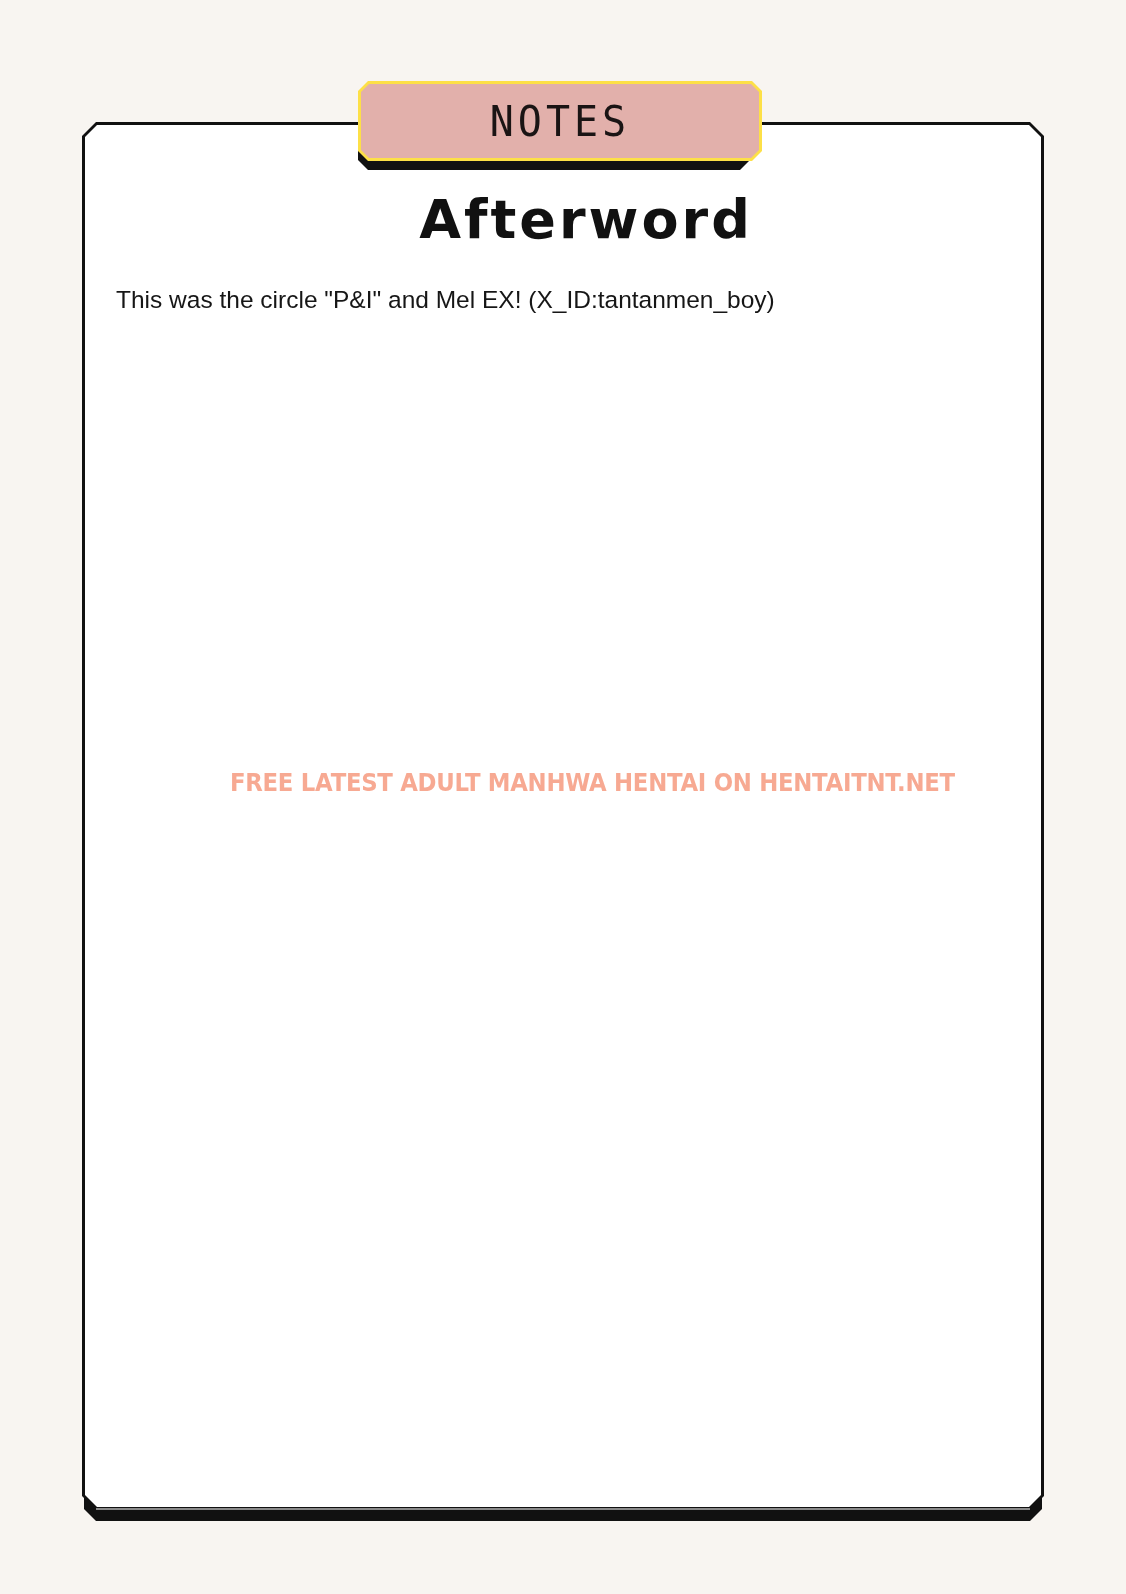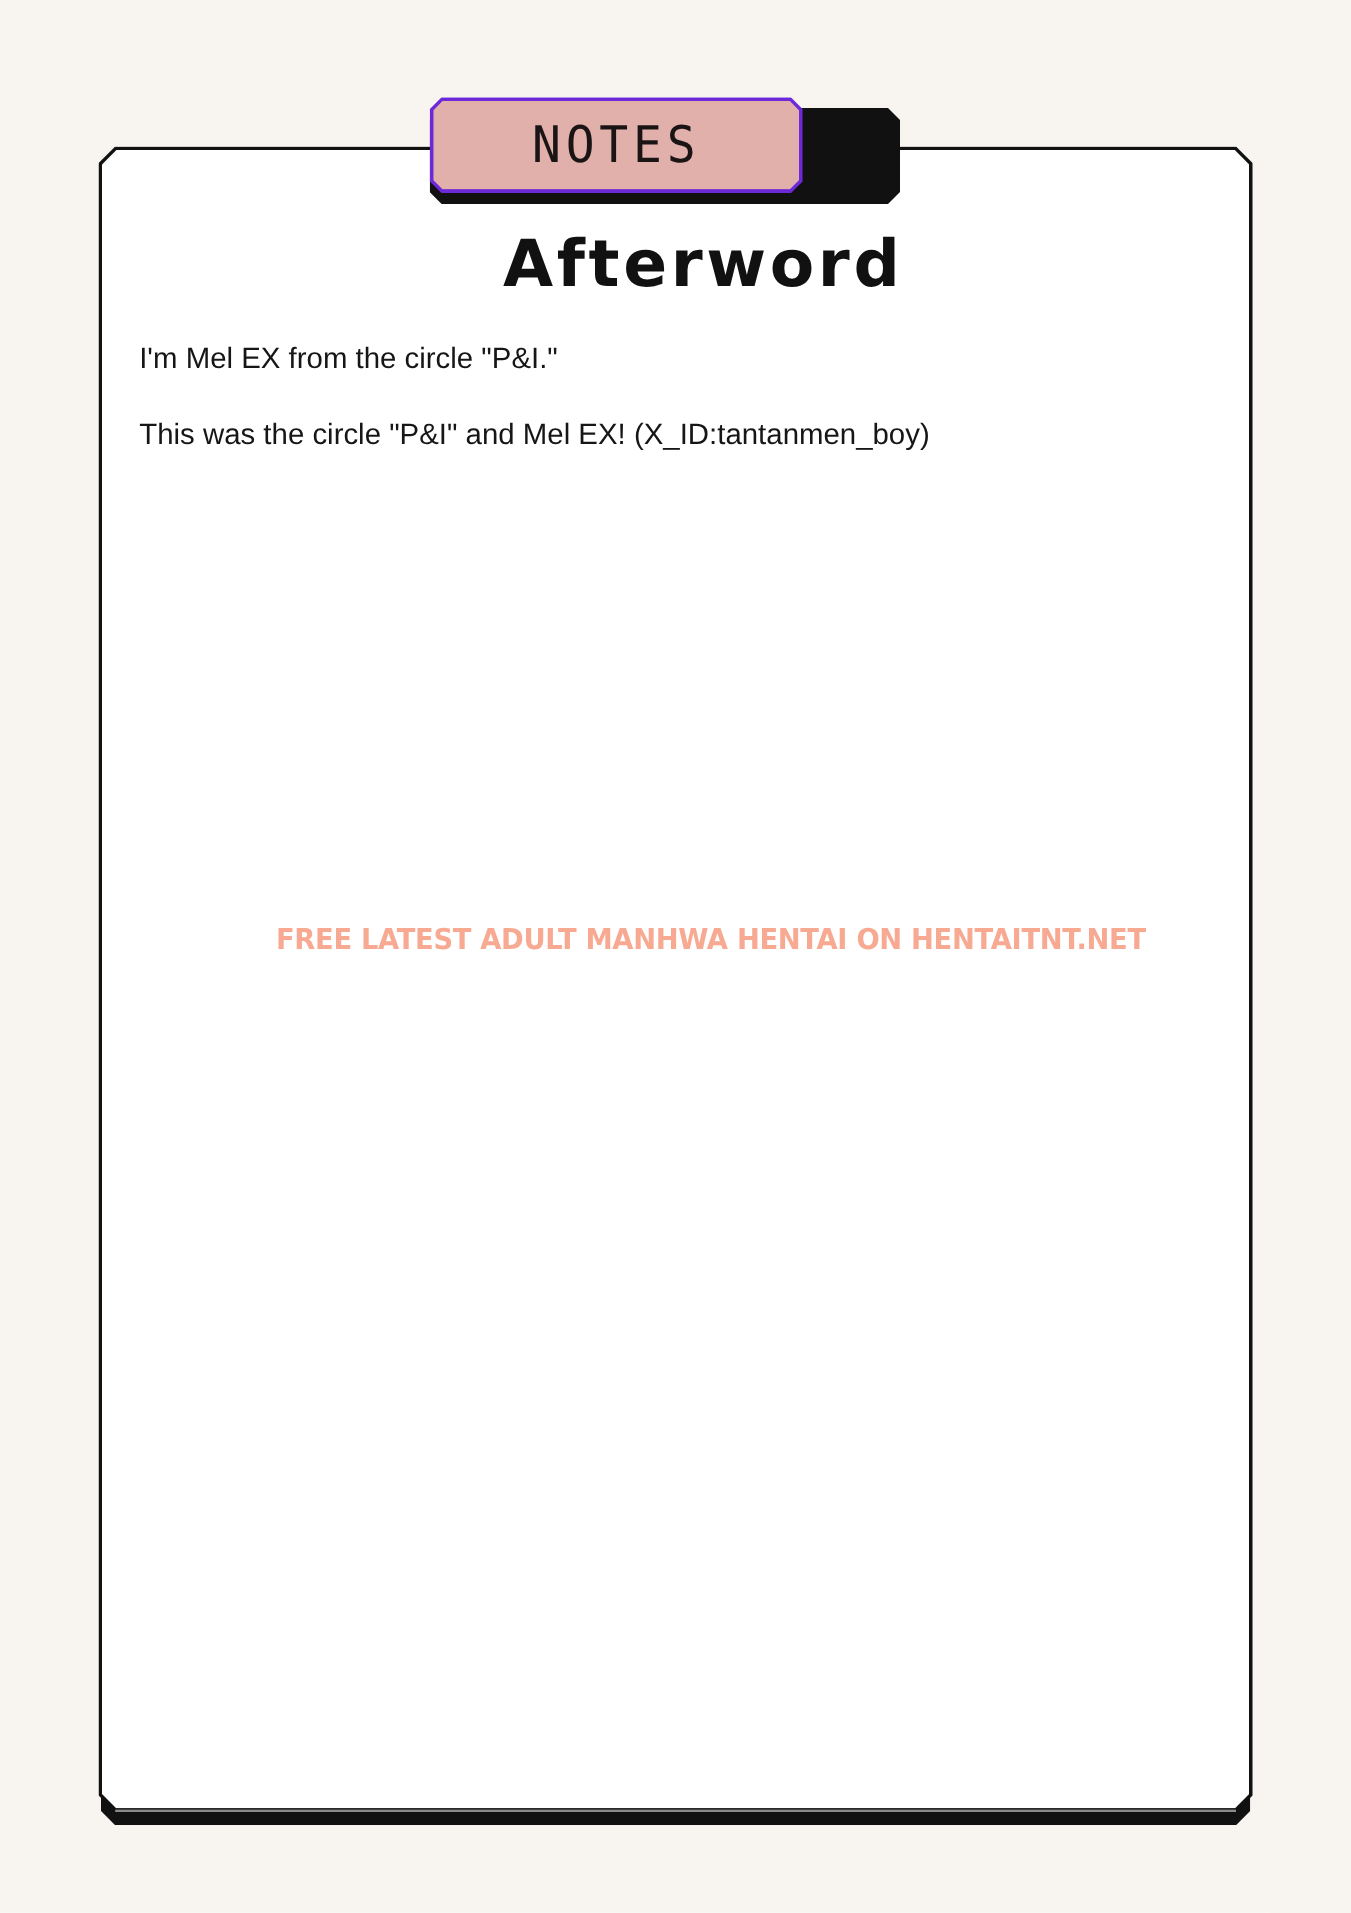--- a/index.html
+++ b/index.html
@@ -58,23 +58,23 @@
       top: 90px;
       width: 392px;
       height: 80px;
       background: #111;
       clip-path: polygon(10px 0, calc(100% - 10px) 0, 100% 10px, 100% calc(100% - 10px), calc(100% - 10px) 100%, 10px 100%, 0 calc(100% - 10px), 0 10px);
     }
     .tab {
       position: absolute;
       left: 358px;
       top: 81px;
-      width: 311px;
+      width: 404px;
       height: 80px;
-      background: #6d28d9;
+      background: #fde047;
       clip-path: polygon(10px 0, calc(100% - 10px) 0, 100% 10px, 100% calc(100% - 10px), calc(100% - 10px) 100%, 10px 100%, 0 calc(100% - 10px), 0 10px);
       text-decoration: underline;
     }
     .tab-inner {
       position: absolute;
       left: 3px;
       top: 3px;
       right: 3px;
       bottom: 3px;
       background: #e2b0ab;
@@ -150,17 +150,16 @@
 <div class="tab-shadow"></div>
 <div class="tab">
   <div class="tab-inner">
     <span class="tab-label">NOTES</span>
   </div>
 </div>
 
 <div class="title">Afterword</div>
 
 <div class="body">
-  <p class="para">I'm Mel EX from the circle "P&amp;I."</p>
   <p class="para">This was the circle "P&amp;I" and Mel EX! (X_ID:tantanmen_boy)</p>
 </div>
 
 <div class="watermark">FREE LATEST ADULT MANHWA HENTAI ON HENTAITNT.NET</div>
 
 </body></html>

